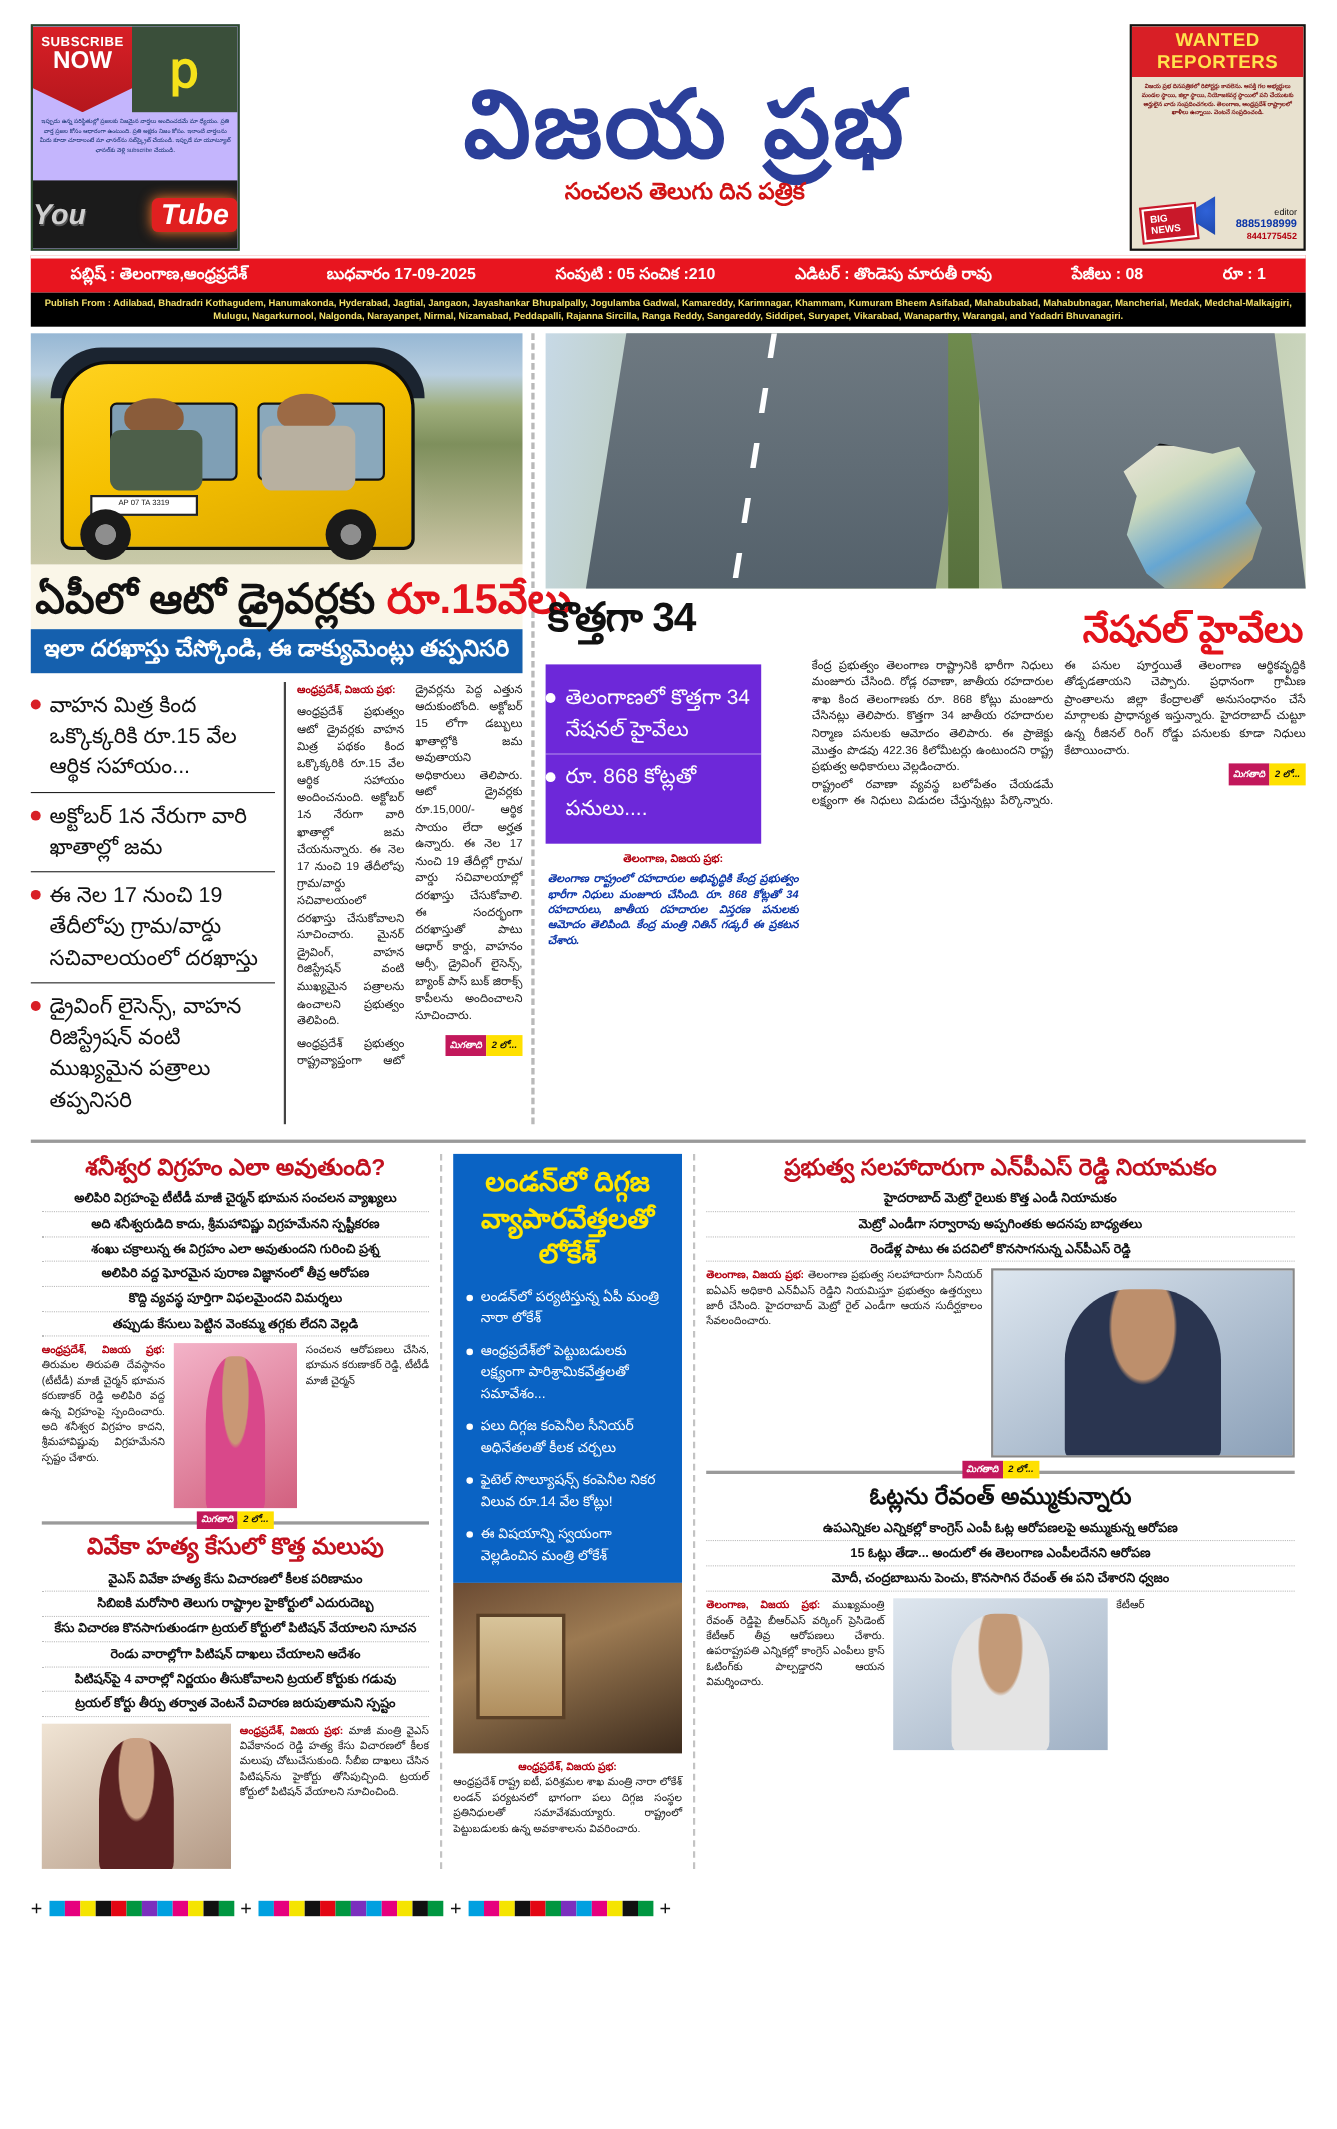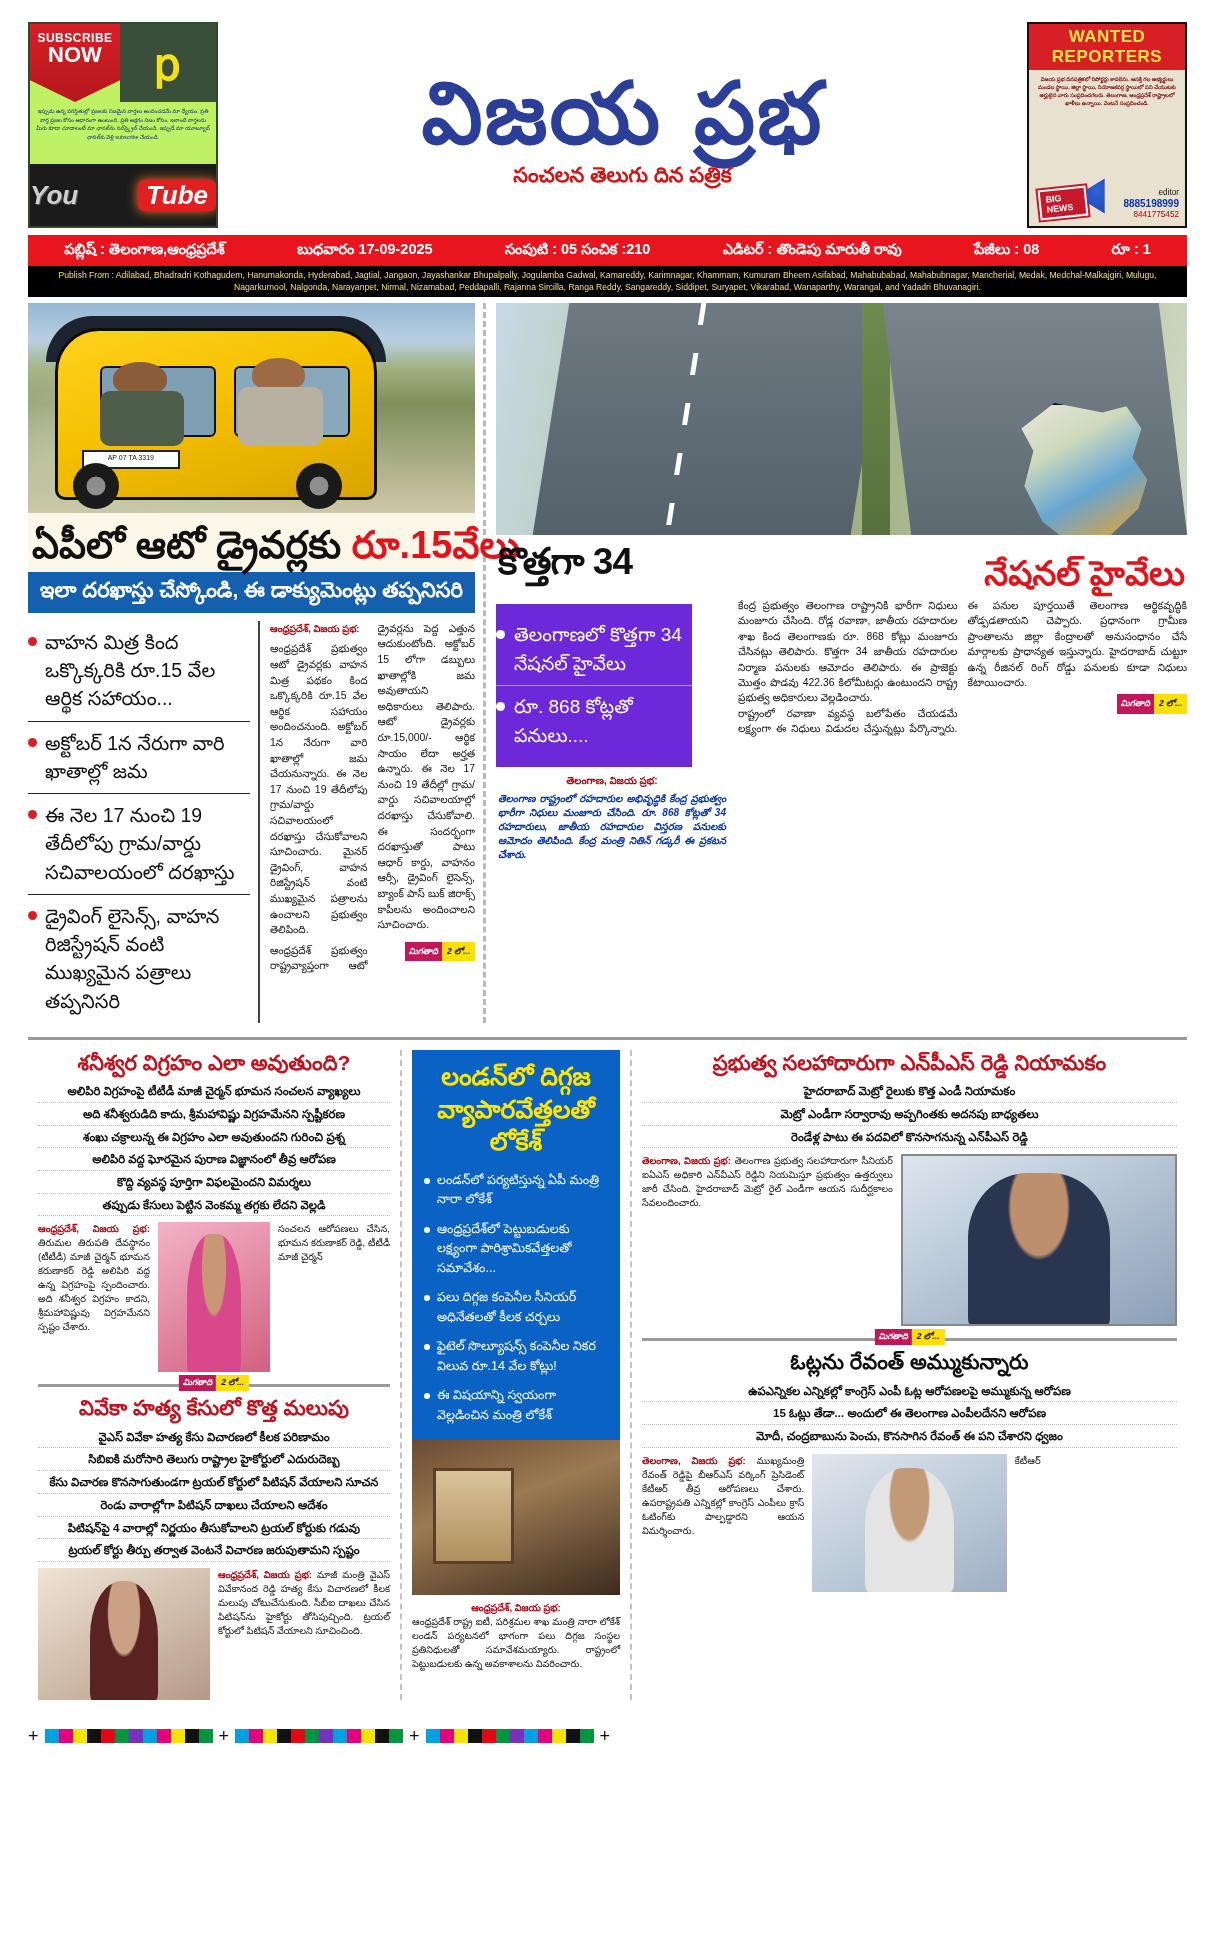--- a/index.html
+++ b/index.html
@@ -23,21 +23,21 @@
   .masthead {
     display: flex;
     align-items: stretch;
     height: 228px;
     padding-top: 22px;
     gap: 6px;
   }
   .promo-left {
     width: 190px;
     border: 2px solid #2c4a2c;
-    background: #bef264;
+    background: #c4b5fd;
     position: relative;
     overflow: hidden;
     display: flex;
     flex-direction: column;
   }
   .promo-top-row { display: flex; height: 78px; }
   .sub-ribbon {
     width: 90px;
     background: linear-gradient(#d81f26, #b5171d);
     color: #fff;
@@ -127,38 +127,38 @@
   .bignews {
     background:#c9182a; color:#fff; font-size:9px; font-weight:bold;
     padding:3px 5px; border:2px solid #fff; transform: rotate(-6deg);
     margin: 0 0 8px 10px; box-shadow: 0 0 0 2px #c9182a;
   }
   .wanted-contact {
     flex:1; font-size:8.2px; line-height:11px; color:#111; text-align:right;
     padding: 0 6px 6px 0;
   }
   .wanted-contact .num { color:#0b35a8; font-weight:bold; font-size:10px; }
-  .wanted-contact .sub { color:#b3000f; font-weight:normal; }
+  .wanted-contact .sub { color:#b3000f; font-weight:bold; }
   .megaphone {
     width:44px; height:44px; margin:0 4px 8px 0;
     background: radial-gradient(circle at 30% 40%, #2f62d8, #143a96);
     clip-path: polygon(0 35%,55% 10%,55% 90%,0 65%);
   }
 
   
   .datebar {
     background:#e8151f; color:#fff; height: 34px;
     display:flex; align-items:center; justify-content:space-around;
     font-size: 14.5px; font-weight:bold; margin-top: 4px;
     border-top: 3px solid #fff;
   }
   .datebar span { white-space: nowrap; }
   .publishbar {
     background:#000; color:#f3e06a; font-size:8.6px; line-height:12px;
-    text-align:center; padding: 3px 6px 4px;
+    text-align:center; padding: 3px 6px 4px; font-weight: bold;
   }
 
   
   .top-stories { display:flex; gap:0; margin-top:6px; }
   .story { position: relative; }
   .story-left { width: 458px; border-right: 3px dashed #b9b9b9; padding-right:8px; }
   .story-right { flex:1; padding-left:10px; }
 
   .photo { width:100%; overflow:hidden; position:relative; }
   .photo-auto {

